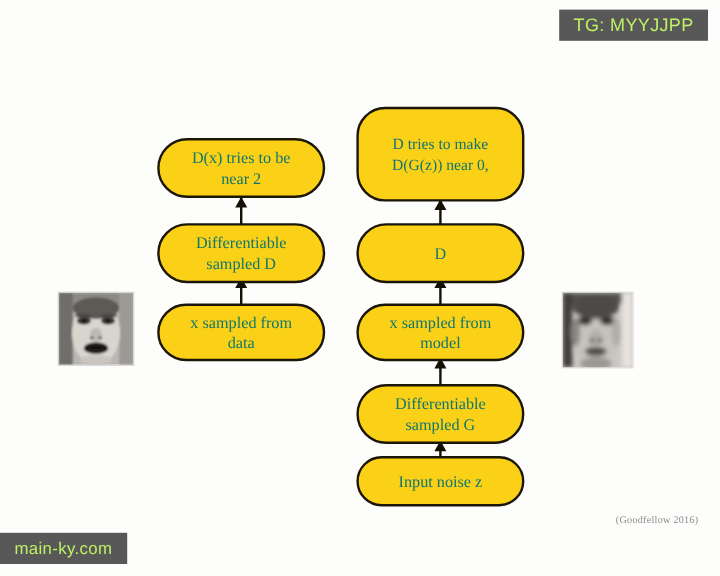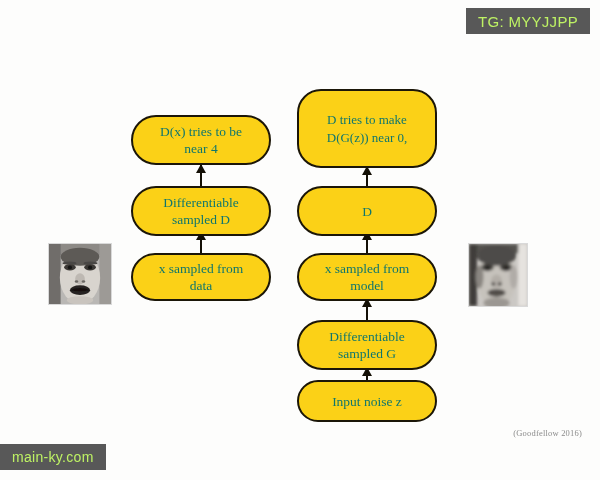--- a/index.html
+++ b/index.html
@@ -148,21 +148,21 @@
 
 <div id="slide">
 
 
   <div class="wm wm-top">TG: MYYJJPP</div>
 
   <div class="wm wm-bottom">main-ky.com</div>
 
   <div class="node n-dx">
     <span class="ln">D(x) tries to be</span>
-    <span class="ln">near 4</span>
+    <span class="ln">near 2</span>
   </div>
 
   <div class="arrow a-l1"></div>
 
   <div class="node n-diffD">
     <span class="ln">Differentiable</span>
     <span class="ln">sampled D</span>
   </div>
 
   <div class="arrow a-l2"></div>

